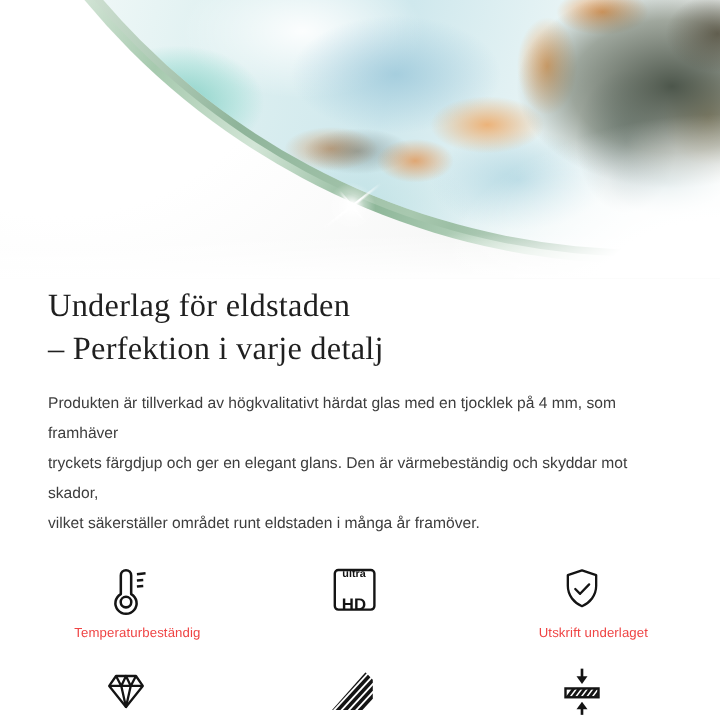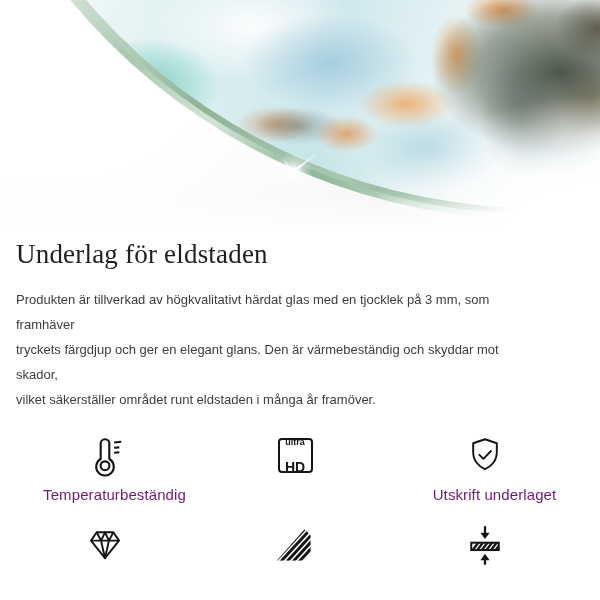--- a/index.html
+++ b/index.html
@@ -48,32 +48,32 @@
   .sparkle .glow { inset:0;
     background:radial-gradient(circle, rgba(255,255,255,.98) 9%, rgba(255,255,255,.38) 34%, transparent 64%); }
   .sparkle .beam-long { left:-9px; top:21px; width:62px; height:2px;
     background:linear-gradient(90deg, transparent, #fff 35%, #fff 65%, transparent);
     transform:rotate(-38deg); filter:blur(.4px); }
   .sparkle .beam-short { left:6px; top:21px; width:33px; height:2px;
     background:linear-gradient(90deg, transparent, #fff 35%, #fff 65%, transparent);
     transform:rotate(50deg); filter:blur(.4px); }
 
   
-  .content { padding:4px 16px 0; }
+  .content { padding:4px 40px 0; }
   .title { font-family:"Liberation Serif","DejaVu Serif",serif; font-size:27px;
            line-height:36px; color:#1f1f1f; font-weight:400; letter-spacing:.2px; }
   .desc { margin-top:15px; font-size:13px; line-height:25px; color:#3d3d3d;
           white-space:pre-line; max-width:525px; }
 
   
   .features { margin:20px 10px 0; display:grid;
               grid-template-columns:190px 190px 190px; row-gap:19px; }
   .feature { display:flex; flex-direction:column; align-items:center; }
   .feature .icon-box { height:46px; display:flex; align-items:center; justify-content:center; }
-  .feature .label { margin-top:8px; font-size:15px; color:#701a75; letter-spacing:.1px;margin-left:19px; }
+  .feature .label { margin-top:8px; font-size:11px; color:#ef4444; letter-spacing:.1px;margin-left:19px; }
   svg.glyph { stroke:#141414; fill:none; stroke-width:2.2; }
 
   .uhd-badge { width:35px; height:35px; border:2.5px solid #141414; border-radius:4px;
                display:flex; flex-direction:column; align-items:center; justify-content:center;
                color:#141414; line-height:1; padding-top:1px; }
   .uhd-badge .uhd-top { font-size:9px; font-weight:700; }
   .uhd-badge .uhd-bottom { font-size:14px; font-weight:700; margin-top:13px; }
 </style>
 </head>
 <body>
@@ -86,22 +86,23 @@
   <div class="sparkle">
     <i class="glow"></i>
       <i class="beam-long"></i>
       <i class="beam-short"></i>
   </div>
 </div>
 
 <div class="content">
   <h1 class="title">
     <div>Underlag för eldstaden</div>
+    <div>– Perfektion i varje detalj</div>
   </h1>
-  <p class="desc">Produkten är tillverkad av högkvalitativt härdat glas med en tjocklek på 3 mm, som framhäver
+  <p class="desc">Produkten är tillverkad av högkvalitativt härdat glas med en tjocklek på 4 mm, som framhäver
 tryckets färgdjup och ger en elegant glans. Den är värmebeständig och skyddar mot skador,
 vilket säkerställer området runt eldstaden i många år framöver.</p>
 </div>
 
 <div class="features">
 
   <div class="feature">
     <div class="icon-box">
       <svg class="glyph" width="46" height="46" viewBox="0 0 48 48">
         <path d="M19.5 28.2 V12 a4.5 4.5 0 0 1 9 0 v16.2 a9.2 9.2 0 1 1 -9 0 Z" stroke-linejoin="round"></path>

